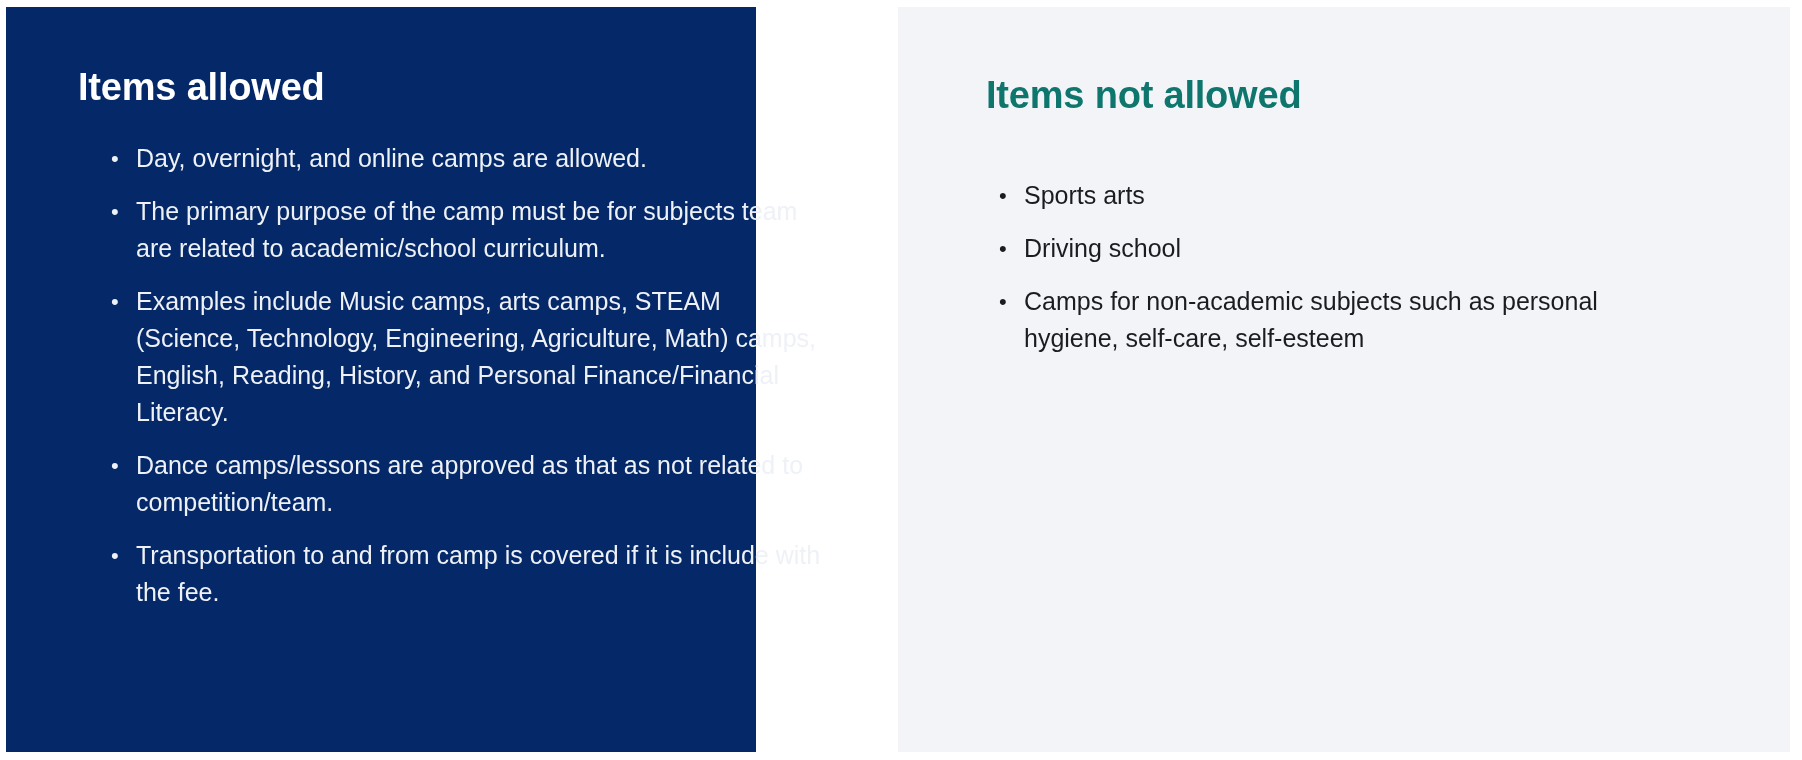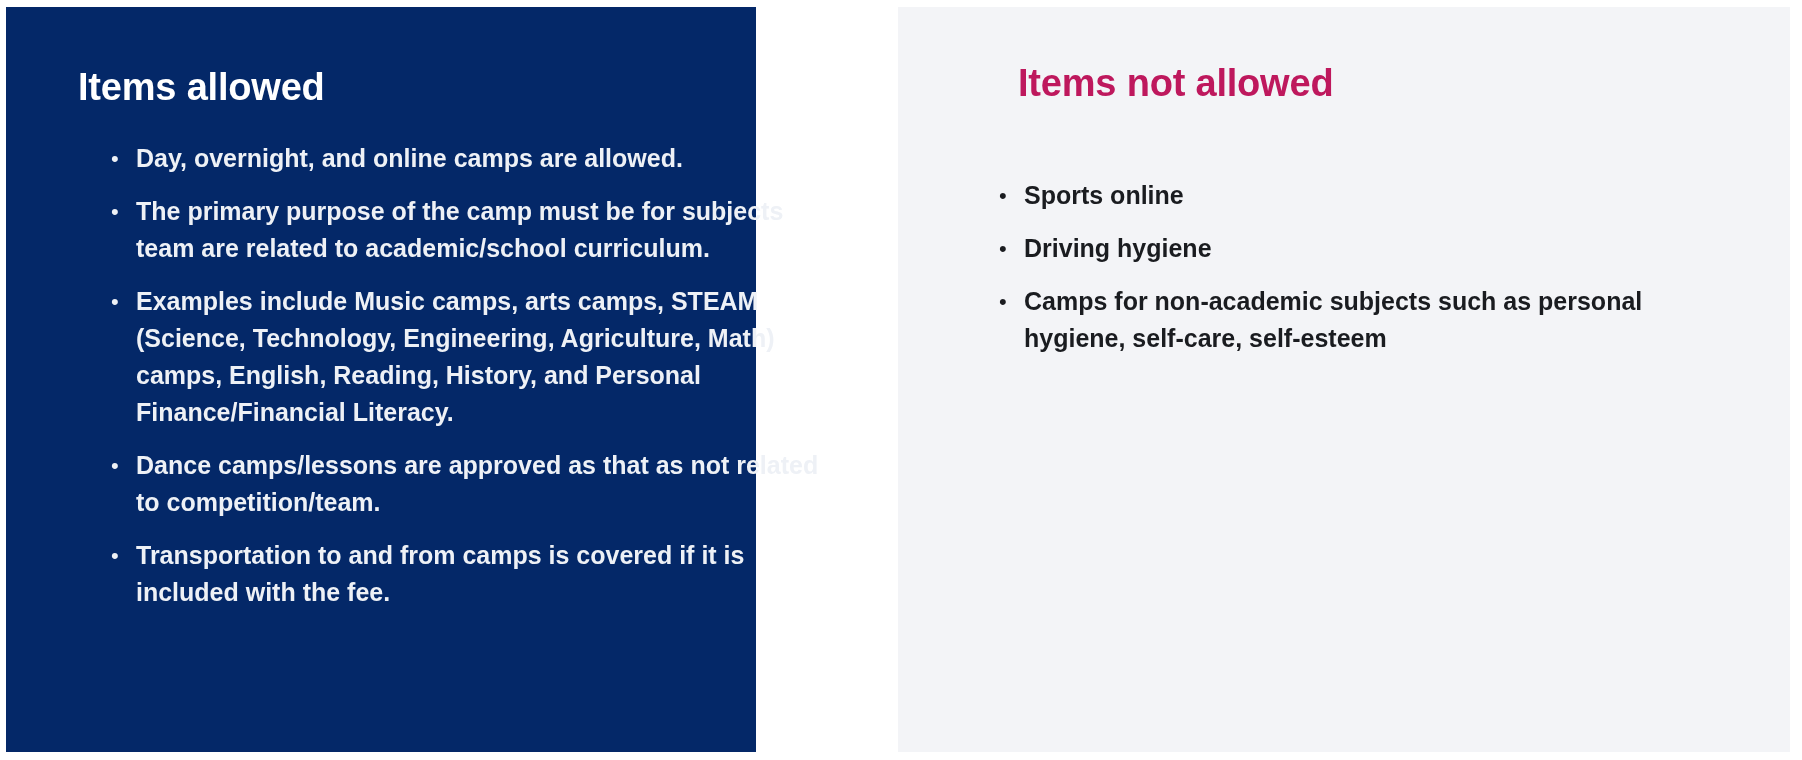--- a/index.html
+++ b/index.html
@@ -48,23 +48,22 @@
     line-height: 1.1;
     white-space: nowrap;
   }
   .panel-allowed .panel-title {
     left: 72px;
     top: 60px;
     color: #ffffff;
   }
   .panel-not-allowed .panel-title {
     left: 88px;
-    top: 56px;
-    color: #be185d;
-    margin-left: 32px;
+    top: 68px;
+    color: #0f766e;
   }
 
   
   ul.bullets {
     position: absolute;
     margin: 0;
     padding: 0;
     list-style: none;
   }
   .panel-allowed ul.bullets {
@@ -92,21 +91,20 @@
   }
   ul.bullets > li .bullet-dot {
     position: absolute;
     left: 5px;
     top: 0;
     line-height: 37px;
     font-size: 22px;
   }
   ul.bullets > li .bullet-text {
     display: block;
-    font-weight: bold;
   }
 </style>
 </head>
 <body>
 
 <div id="slide">
 
   <section class="panel panel-allowed">
     <h2 class="panel-title">Items allowed</h2>
     <ul class="bullets">
@@ -121,35 +119,35 @@
       <li>
         <span class="bullet-dot">•</span>
         <span class="bullet-text">Examples include Music camps, arts camps, STEAM (Science, Technology, Engineering, Agriculture, Math) camps, English, Reading, History, and Personal Finance/Financial Literacy.</span>
       </li>
       <li>
         <span class="bullet-dot">•</span>
         <span class="bullet-text">Dance camps/lessons are approved as that as not related to competition/team.</span>
       </li>
       <li>
         <span class="bullet-dot">•</span>
-        <span class="bullet-text">Transportation to and from camps is covered if it is included with the fee.</span>
+        <span class="bullet-text">Transportation to and from camp is covered if it is include with the fee.</span>
       </li>
     </ul>
   </section>
 
   <section class="panel panel-not-allowed">
     <h2 class="panel-title">Items not allowed</h2>
     <ul class="bullets">
       <li>
         <span class="bullet-dot">•</span>
-        <span class="bullet-text">Sports online</span>
+        <span class="bullet-text">Sports arts</span>
       </li>
       <li>
         <span class="bullet-dot">•</span>
-        <span class="bullet-text">Driving hygiene</span>
+        <span class="bullet-text">Driving school</span>
       </li>
       <li>
         <span class="bullet-dot">•</span>
         <span class="bullet-text">Camps for non-academic subjects such as personal hygiene, self-care, self-esteem</span>
       </li>
     </ul>
   </section>
 
 </div>
 

